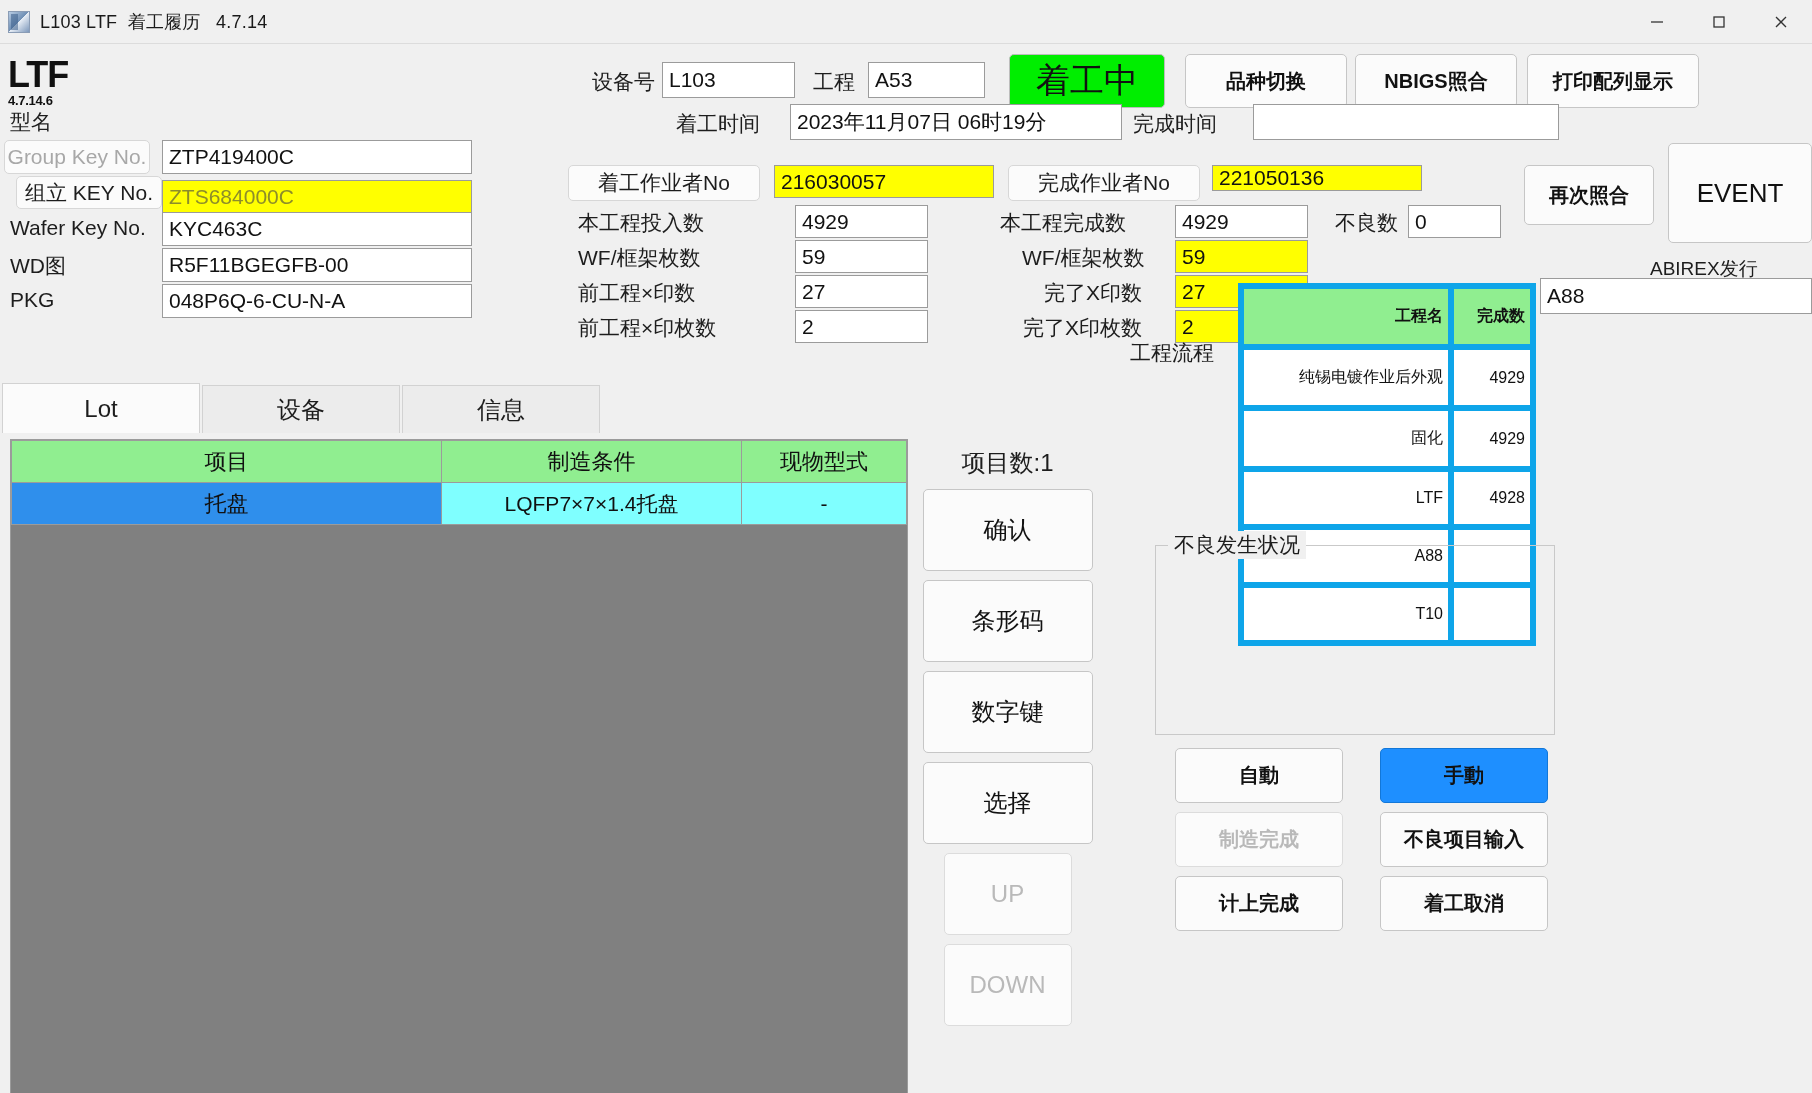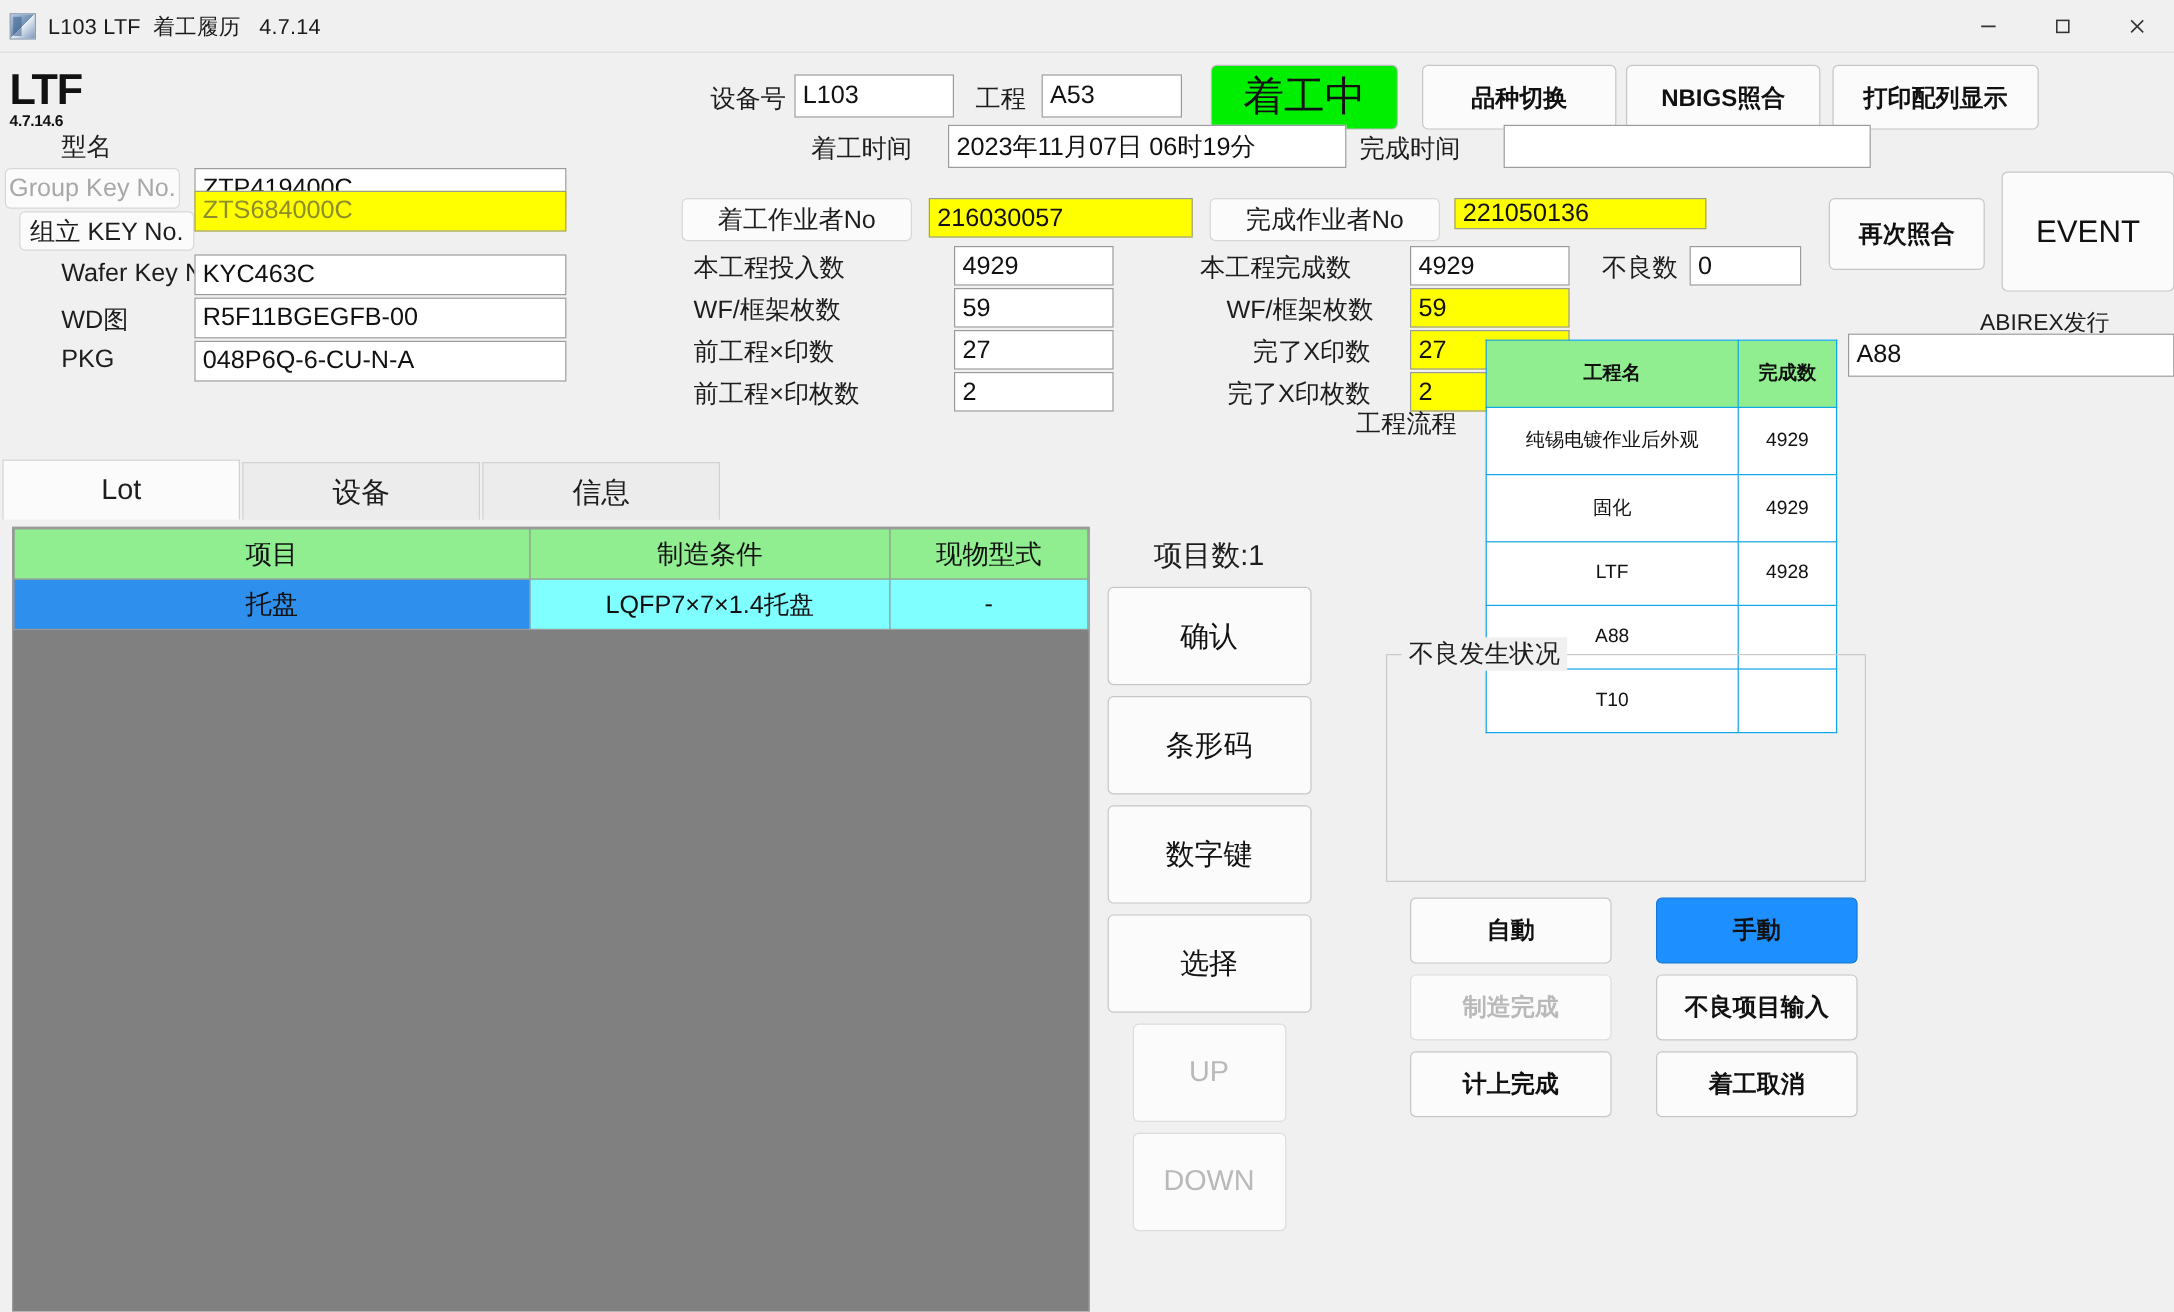--- a/index.html
+++ b/index.html
@@ -54,21 +54,21 @@
   .labelbox {
     background: #fbfbfb; border: 1px solid #d7d7d7; border-radius: 5px;
     display: flex; align-items: center; justify-content: center;
     font-size: 21px; color: #1d1d1d; white-space: nowrap;
   }
   .labelbox.muted { color: #a8a8a8; }
   .logo { position: absolute; left: 8px; top: 4px; }
   .logo .lt { font-size: 36px; font-weight: bold; letter-spacing: -1px; color: #111; line-height: 34px; }
   .logo .ver { font-size: 13px; font-weight: bold; color: #111; margin-top: 1px; letter-spacing: -.3px; }
 
-  .rowlabel { position: absolute; font-size: 21px; color: #1d1d1d; white-space: nowrap; margin-left: 41px; }
+  .rowlabel { position: absolute; font-size: 21px; color: #1d1d1d; white-space: nowrap; }
 
   
   .tabs { position: absolute; left: 2px; top: 383px; display: flex; align-items: flex-end; }
   .tab {
     width: 198px; height: 48px; display:flex; align-items:center; justify-content:center;
     font-size: 24px; color: #1d1d1d; background: #ececec;
     border: 1px solid #d2d2d2; border-bottom: none; margin-right: 2px;
   }
   .tab.active { background: #fbfbfb; border-color: #d2d2d2; height: 50px; }
 
@@ -88,22 +88,22 @@
 
   
   .midcol { position: absolute; left: 915px; top: 447px; width: 185px; }
   .itemcount { font-size: 24px; color: #1d1d1d; text-align:center; margin-bottom: 10px; white-space: nowrap; }
   .mbtn { width: 170px; height: 82px; margin: 0 auto 9px auto; font-size: 24px; font-weight: normal; }
   .mbtn.narrow { width: 128px; }
 
   
   .procTable { position: absolute; left: 1238px; top: 283px; width: 292px; border-collapse: collapse; table-layout: fixed; }
   .procTable th, .procTable td {
-    border: 1px solid #0ea5e9; font-size: 16px; color: #111; height: 28px;
-    padding: 17px 5px; text-align: center; font-weight: normal; background: #fff;
+    border: 6px solid #0ea5e9; font-size: 16px; color: #111; height: 28px;
+    padding: 17px 5px; text-align: right; font-weight: normal; background: #fff;
   }
   .procTable th { background: #90ee90; font-weight: bold; }
   .procTable col.c1 { width: 210px; }
   .procTable col.c2 { width: 82px; }
 
   .fieldset {
     position: absolute; left: 1155px; top: 545px; width: 400px; height: 190px;
     border: 1px solid #c9c9c9; background: transparent;
   }
   .fieldset .legend {
@@ -145,21 +145,21 @@
     <div class="lt">LTF</div>
     <div class="ver">4.7.14.6</div>
   </div>
 
   <div class="rowlabel" style="left:10px; top:108px;">型名</div>
 
   <div class="labelbox muted" style="position:absolute; left:4px; top:140px; width:146px; height:34px;">Group Key No.</div>
   <div class="tf" style="position:absolute; left:162px; top:140px; width:310px; height:34px;">ZTP419400C</div>
 
   <div class="labelbox" style="position:absolute; left:16px; top:176px; width:146px; height:33px;">组立 KEY No.</div>
-  <div class="tf yellow dim" style="position:absolute; left:162px; top:159px; width:310px; height:34px;">ZTS684000C</div>
+  <div class="tf yellow dim" style="position:absolute; left:162px; top:180px; width:310px; height:34px;">ZTS684000C</div>
 
   <div class="rowlabel" style="left:10px; top:216px;">Wafer Key No.</div>
   <div class="tf" style="position:absolute; left:162px; top:212px; width:310px; height:34px;">KYC463C</div>
 
   <div class="rowlabel" style="left:10px; top:252px;">WD图</div>
   <div class="tf" style="position:absolute; left:162px; top:248px; width:310px; height:34px;">R5F11BGEGFB-00</div>
 
   <div class="rowlabel" style="left:10px; top:288px;">PKG</div>
   <div class="tf" style="position:absolute; left:162px; top:284px; width:310px; height:34px;">048P6Q-6-CU-N-A</div>
 

